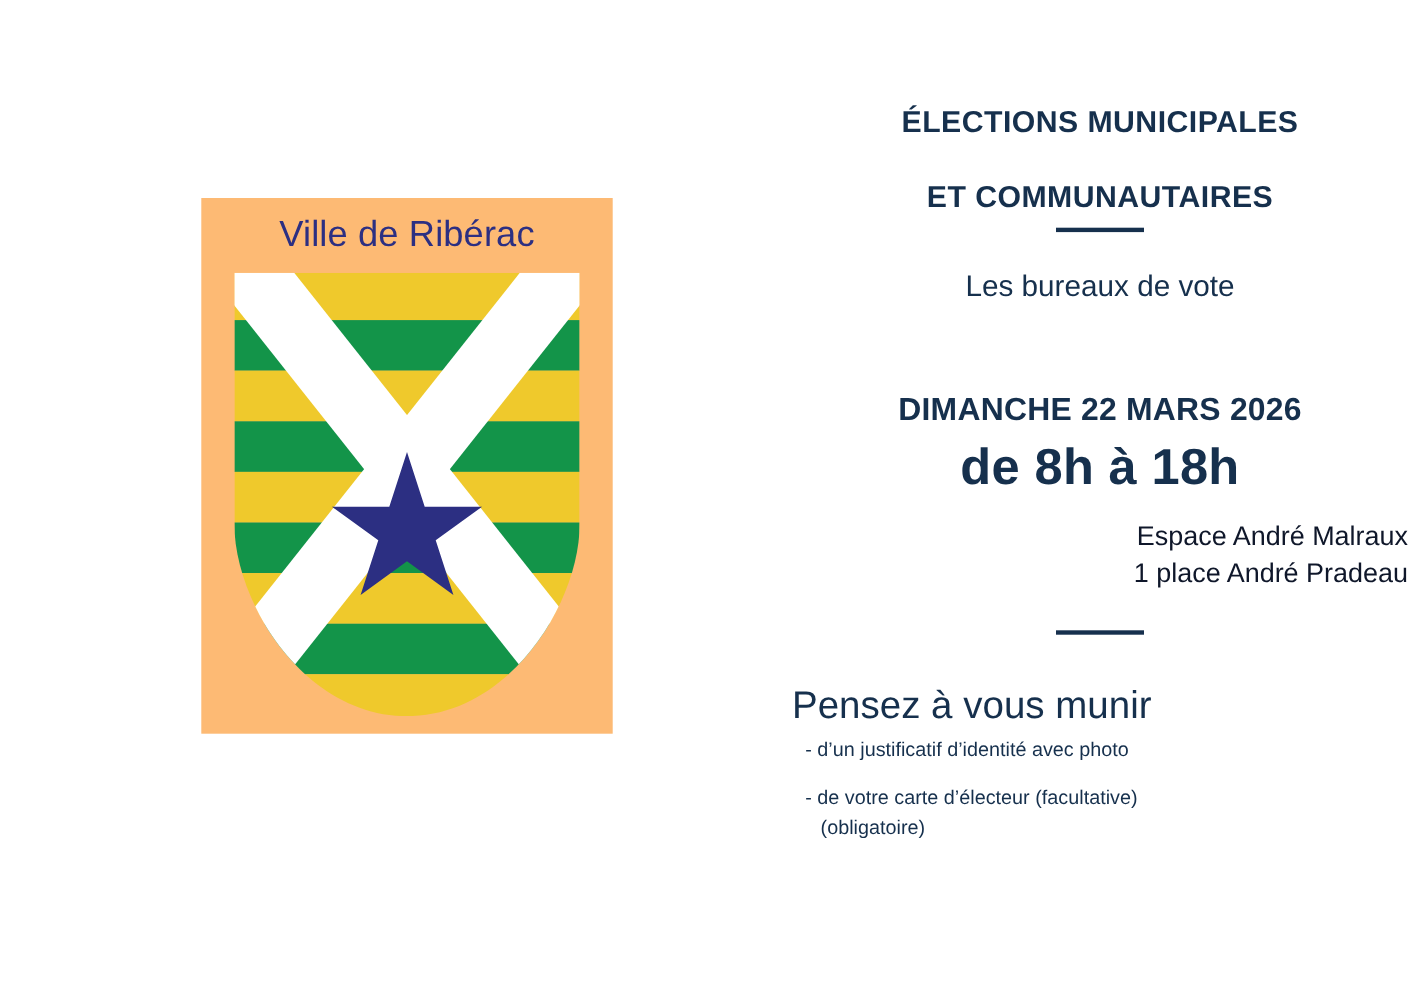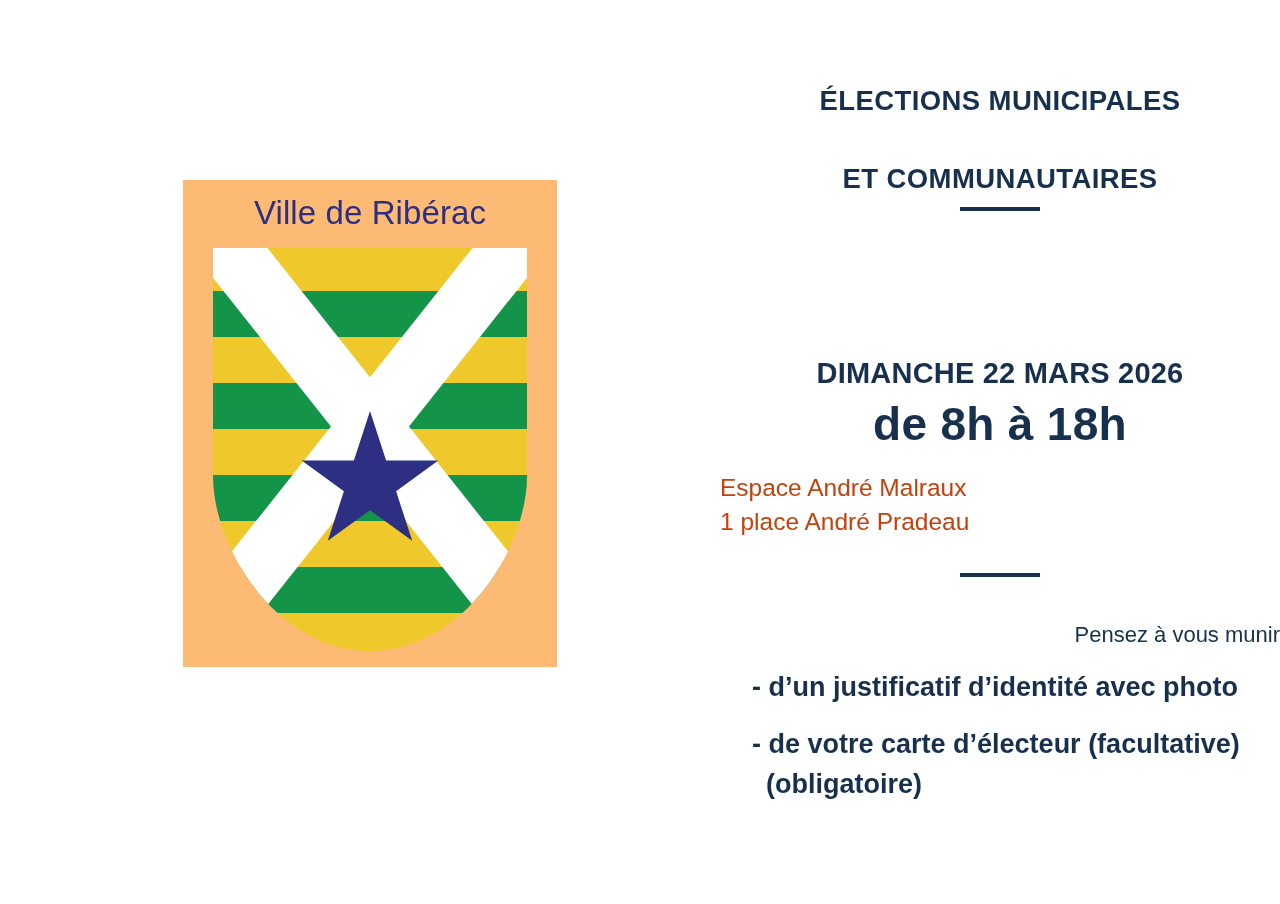--- a/index.html
+++ b/index.html
@@ -84,21 +84,21 @@
     left: 0;
     width: 560px;
     text-align: center;
     font-weight: 700;
     font-size: 27.5px;
     letter-spacing: 0.4px;
     color: #16304d;
     line-height: 1.38;
     white-space: nowrap;
   }
-  .headline.l1 { top: 82px; }
+  .headline.l1 { top: 92px; }
   .headline.l2 { top: 136px; margin-top: 24px; }
 
   .rule {
     position: absolute;
     left: 240px;
     width: 80px;
     height: 4px;
     background: #16304d;
   }
   .rule.r1 { top: 207px; }
@@ -141,56 +141,55 @@
     font-weight: 700;
     letter-spacing: 0.3px;
     color: #16304d;
     white-space: nowrap;
   }
 
   .venue {
     position: absolute;
     left: 0;
     width: 560px;
-    text-align: left;
+    text-align: right;
     font-size: 24.5px;
     font-weight: 400;
-    color: #c2410c;
+    color: #0f172a;
     line-height: 1.3;
     white-space: nowrap;
   }
   .venue.v1 { top: 472px; }
   .venue.v2 { top: 506px; }
 
   .bring-title {
     position: absolute;
     left: 0;
     top: 622px;
     width: 560px;
-    text-align: right;
-    font-size: 22px;
+    text-align: left;
+    font-size: 35px;
     font-weight: 400;
     color: #16304d;
     white-space: nowrap;
   }
 
   .bring-list {
     position: absolute;
     left: 12px;
     top: 668px;
     width: 548px;
     text-align: left;
   }
   .bring-item {
-    font-size: 27px;
-    font-weight: 700;
+    font-size: 18px;
+    font-weight: 400;
     color: #16304d;
     line-height: 1.46;
     white-space: nowrap;
-    margin-left: 20px;
   }
   .bring-item.indent-cont {
     padding-left: 14px;
   }
   .bring-item.gap {
     margin-top: 18px;
   }
 </style>
 </head>
 <body>
@@ -243,20 +242,21 @@
     </div>
   </div>
 
   <div class="info-pane">
 
     <div class="headline l1">ÉLECTIONS MUNICIPALES</div>
     <div class="headline l2">ET COMMUNAUTAIRES</div>
 
     <div class="rule r1"></div>
 
+    <div class="lead l1">Les bureaux de vote</div>
 
     <div class="date-line">DIMANCHE 22 MARS 2026</div>
 
     <div class="hours">de 8h à 18h</div>
 
     <div class="venue v1">Espace André Malraux</div>
     <div class="venue v2">1 place André Pradeau</div>
 
     <div class="rule r2"></div>
 

